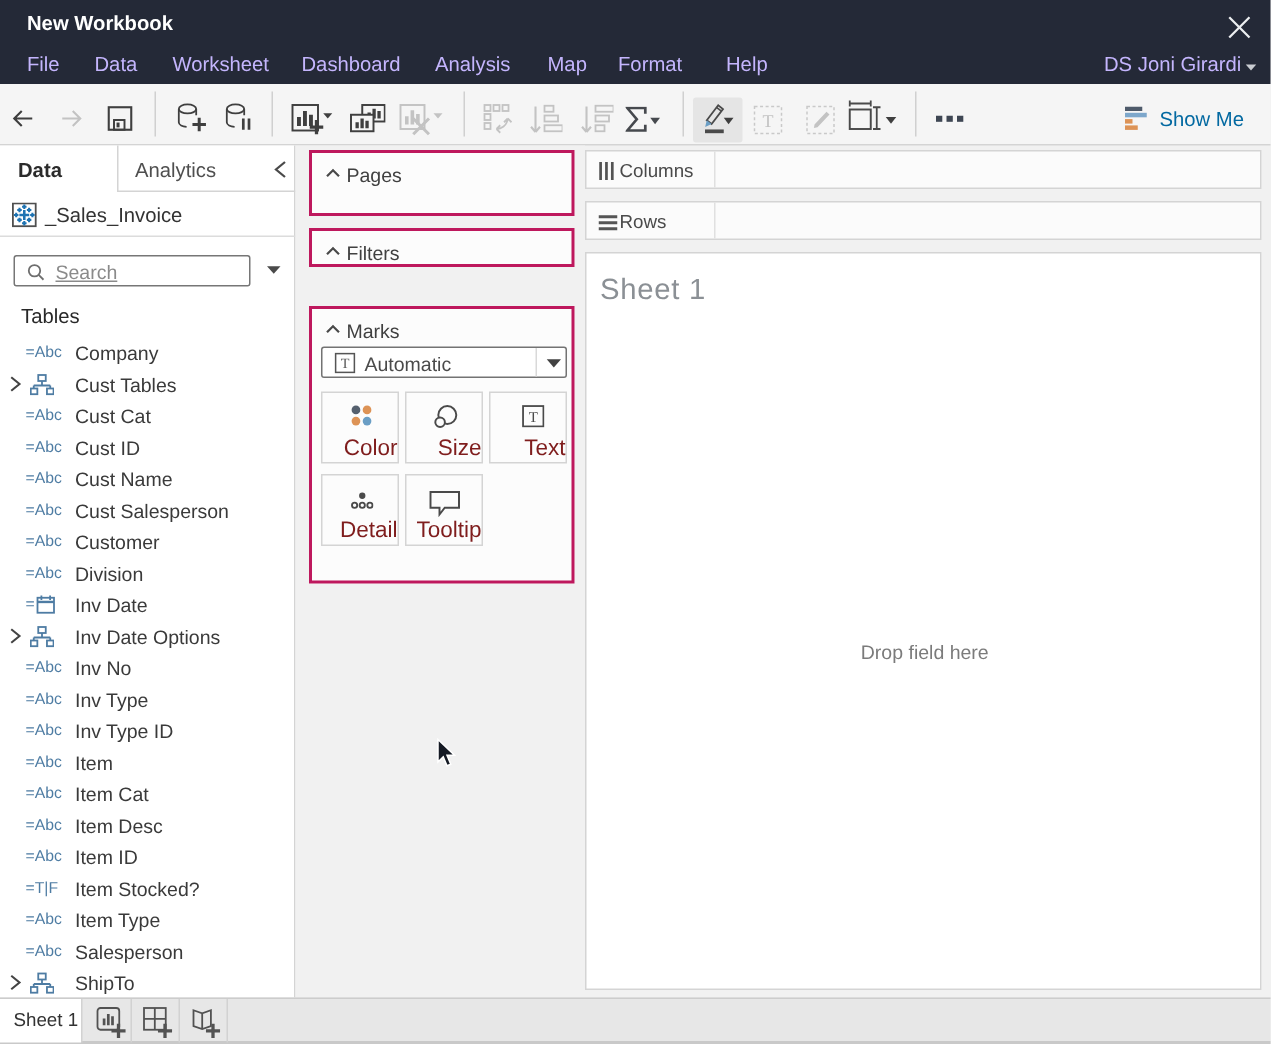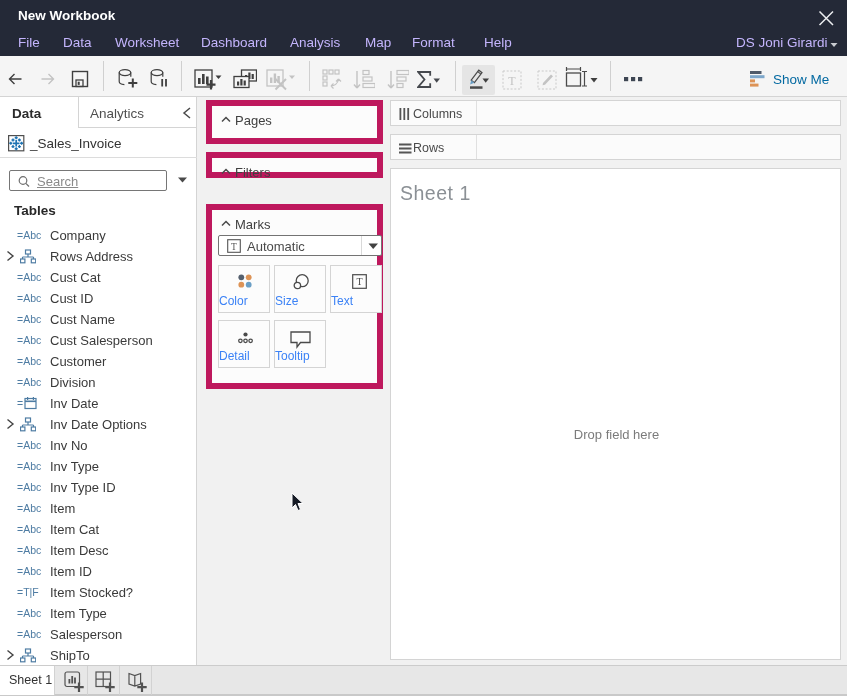--- a/index.html
+++ b/index.html
@@ -15,44 +15,44 @@
 .ticon { position:absolute; top:0; }
 .tsep { position:absolute; top:5px; width:1px; height:30px; background:#d0d0d0; }
 
 #datapane { left:0; top:97px; width:197px; height:568px; background:#fff; border-right:1px solid #d4d4d4; }
 #tabline { position:absolute; left:78px; top:30px; width:119px; height:1px; background:#d4d4d4; }
 #tabvert { position:absolute; left:78px; top:0; width:1px; height:31px; background:#d4d4d4; }
 .dtab { position:absolute; top:9px; font-size:13.5px; }
 #srcline { position:absolute; left:0; top:60px; width:197px; height:1px; background:#dcdcdc; }
 #searchbox { position:absolute; left:9px; top:73px; width:158px; height:21px; border:1px solid #767676; border-radius:2px; background:#fff; }
 #searchbox span { position:absolute; left:27px; top:3px; font-size:13px; color:#8a8a8a;text-decoration:underline; }
-#tables-h { position:absolute; left:14px; top:106px; font-size:13.5px; font-weight:bold; color:#282828; }
+#tables-h { position:absolute; left:14px; top:106px; font-size:13.5px; font-weight:normal; color:#282828; }
 .frow { position:absolute; left:0; width:197px; height:21px; }
 .frow .fname { position:absolute; left:50px; top:3px; font-size:13px; color:#3a3a3a; white-space:nowrap; }
 .ficon { position:absolute; left:17px; top:4px; width:26px; font-size:10.5px; color:#4e7ca3; letter-spacing:0px; white-space:nowrap; }
 .fexp { position:absolute; left:6px; top:4px; }
 
-.card { position:absolute; background:#fcfcfc; border:6px solid #be185d; }
+.card { position:absolute; background:#fcfcfc; border:2px solid #be185d; }
 .cardhead { position:absolute; left:23px; top:7px; font-size:13px; color:#404040; }
 .chev { position:absolute; left:9px; top:10px; }
 
 .shelf { position:absolute; left:390px; width:451px; height:26px; background:#fbfbfb; border:1px solid #d4d4d4; }
 .shelf .slabel { position:absolute; left:22px; top:6px; font-size:12.5px; color:#4a4a4a; }
 .shelf .ssep { position:absolute; left:85px; top:0; width:1px; height:24px; background:#e0e0e0; }
 #canvas { position:absolute; left:390px; top:168px; width:451px; height:492px; background:#fff; border:1px solid #d4d4d4; }
 #sheettitle { position:absolute; left:9px; top:13px; font-size:19.5px; color:#8b9095; letter-spacing:0.5px; }
 #dropfield { position:absolute; left:0; top:258px; width:451px; text-align:center; font-size:13px; color:#7b7b7b; }
 
 #statusbar { left:0; top:665px; width:847px; height:31px; background:#e7e7e7; border-top:1px solid #cccccc; border-bottom:2px solid #c9c9c9; }
 #sheettab { position:absolute; left:0; top:0; width:54px; height:29px; background:#fff; }
 #sheettab span { position:absolute; left:9px; top:7px; font-size:12.5px; color:#323232; }
 .stcell { position:absolute; top:0; width:32px; height:29px; }
 .stsep { position:absolute; top:0; width:1px; height:29px; background:#d2d2d2; }
 .mbtn { position:absolute; width:52px; height:48px; background:#fcfcfc; border:1px solid #d4d4d4; }
-.mlbl { position:absolute; left:0; top:28px; width:100%; text-align:left; font-size:12px; color:#3b82f6; }
+.mlbl { position:absolute; left:0; top:28px; width:100%; text-align:right; font-size:15px; color:#7f1d1d; }
 </style>
 </head>
 <body>
 <div class="abs" id="titlebar">
   <span class="wbname">New Workbook</span>
   <svg class="abs" style="left:818px;top:10px" width="17" height="17">
       <path d="M1.5 1.5 L15 15 M15 1.5 L1.5 15" stroke="#eceef0" stroke-width="1.5"></path>
     </svg>
 </div>
 <div class="abs" id="menubar">
@@ -231,21 +231,21 @@
           <path d="M1.5 1.5 L7 6 L1.5 10.5" stroke="#444" stroke-width="1.4" fill="none"></path>
         </svg>
         <svg class="abs" style="left:20px;top:3px" width="16" height="15">
           <g stroke="#4e7ca3" stroke-width="1.2" fill="none">
             <rect x="5.5" y="1" width="5" height="4"></rect>
             <path d="M8 5 L8 8 M2.5 8 L13.5 8 M2.5 8 L2.5 10 M13.5 8 L13.5 10"></path>
             <rect x="0.5" y="10" width="4.4" height="3.8"></rect>
             <rect x="11.3" y="10" width="4.4" height="3.8"></rect>
           </g>
         </svg>
-        <span class="fname">Rows Address</span>
+        <span class="fname">Cust Tables</span>
       </div>
     <div class="frow" style="top:170px">
         <span class="ficon">=Abc</span>
         <span class="fname">Cust Cat</span>
       </div>
     <div class="frow" style="top:191px">
         <span class="ficon">=Abc</span>
         <span class="fname">Cust ID</span>
       </div>
     <div class="frow" style="top:212px">

